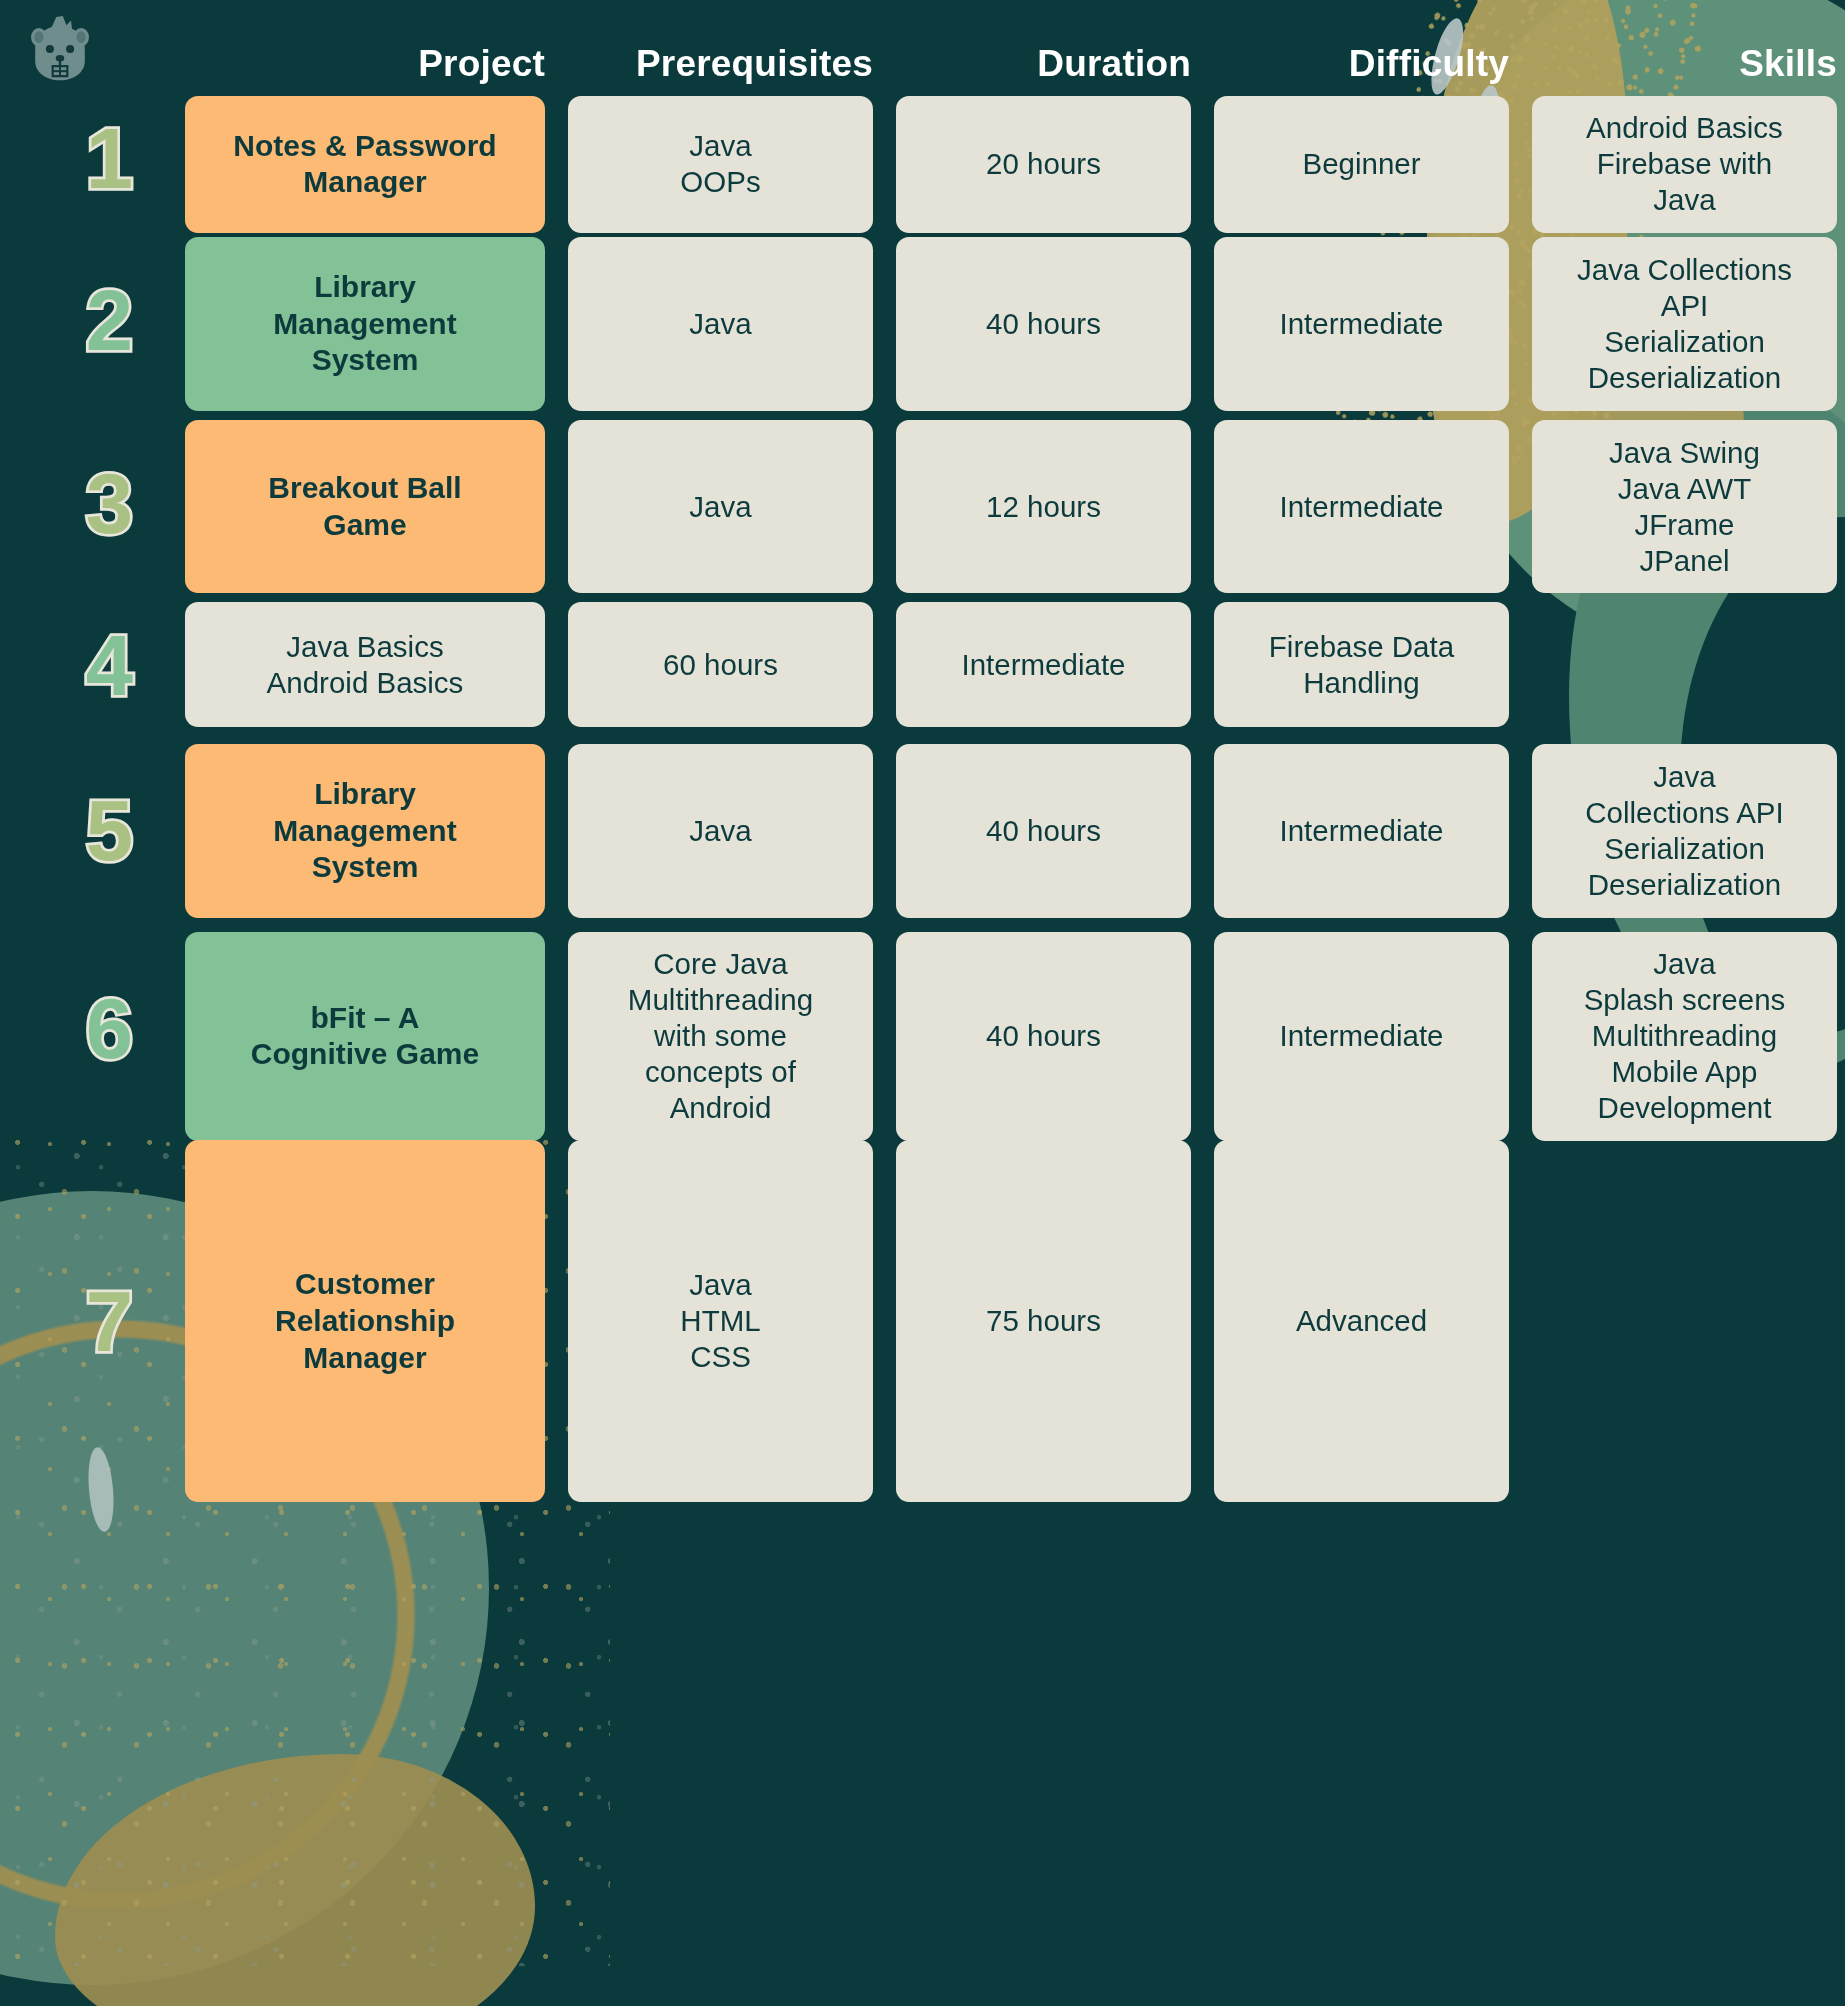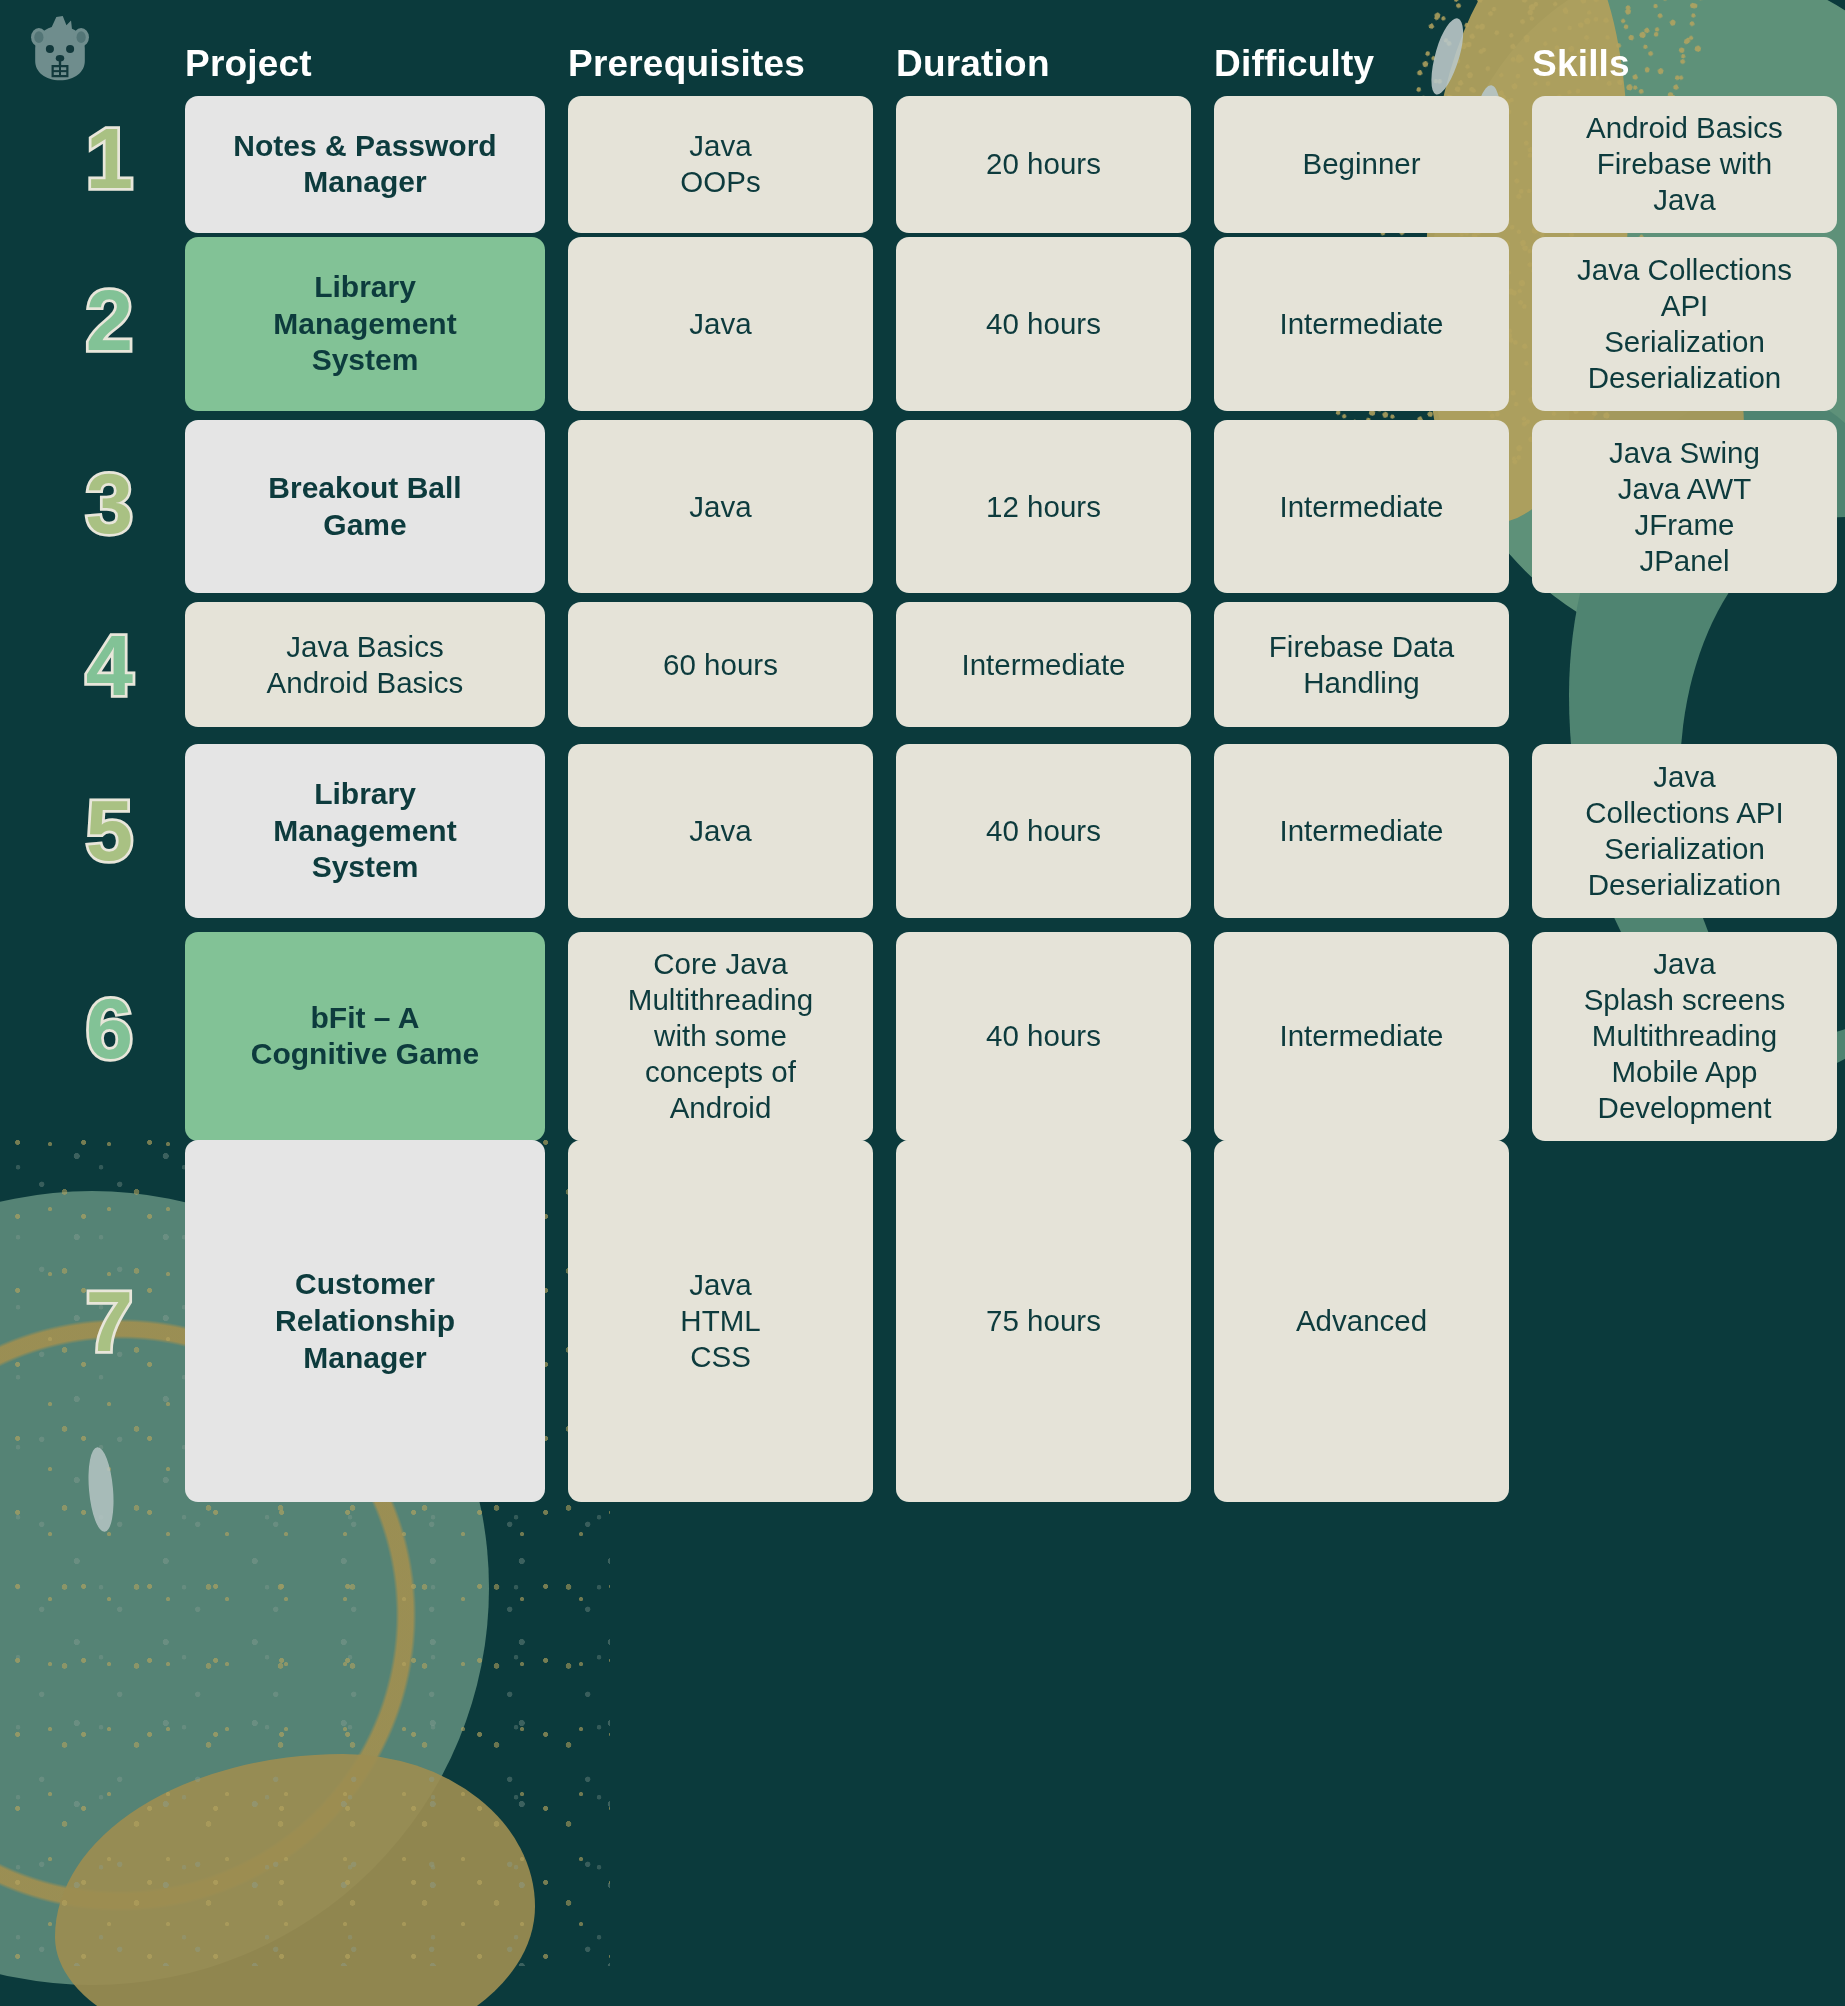--- a/index.html
+++ b/index.html
@@ -148,21 +148,21 @@
     grid-template-columns:360px 0.9px 305px 0.9px 295px 0.9px 295px 0.9px 0.9px 305px;
     grid-template-columns:360px 305px 295px 295px 305px;
     column-gap:23px;
     padding-top:44px;
     padding-bottom:11px;
   }
   .col-head{
     color:#ffffff;
     font-size:37px;
     font-weight:bold;
-    text-align:left;
+    text-align:right;
     letter-spacing:0.2px;
     line-height:1.1;
   }
 
   .body-rows{display:flex;flex-direction:column;row-gap:16.6px;}
 
   .row{
     display:grid;
     grid-template-columns:360px 305px 295px 295px 305px;
     column-gap:23px;
@@ -192,21 +192,21 @@
     justify-content:center;
     text-align:center;
     padding:14.8px 13px;
     box-sizing:border-box;
     font-size:29.5px;
     line-height:1.22;
     color:#0d3b3d;
     white-space:pre-line;
   }
   .cell.project{
-    background:#e5e5e5;
+    background:#fdba74;
     font-weight:bold;
     font-size:30px;
   }
   .cell.project.mint{background:#82c296;}
   .cell.plain{background:#e5e3d8;}
 
   
   .r1{height:125px;}
   .r2{height:166px;}
   .r3{height:166px;}

